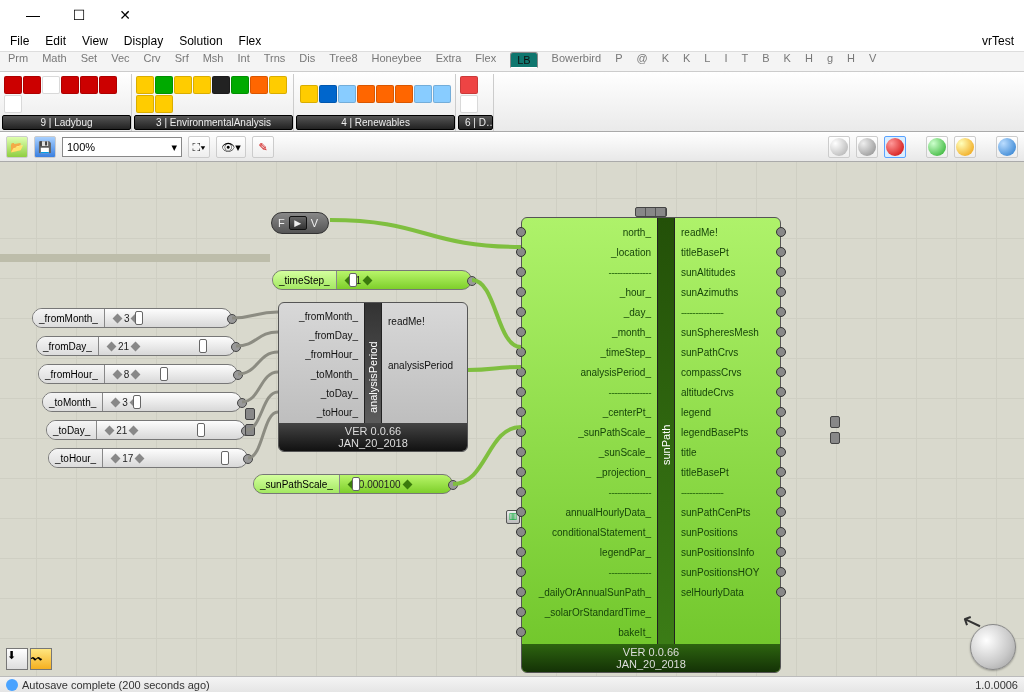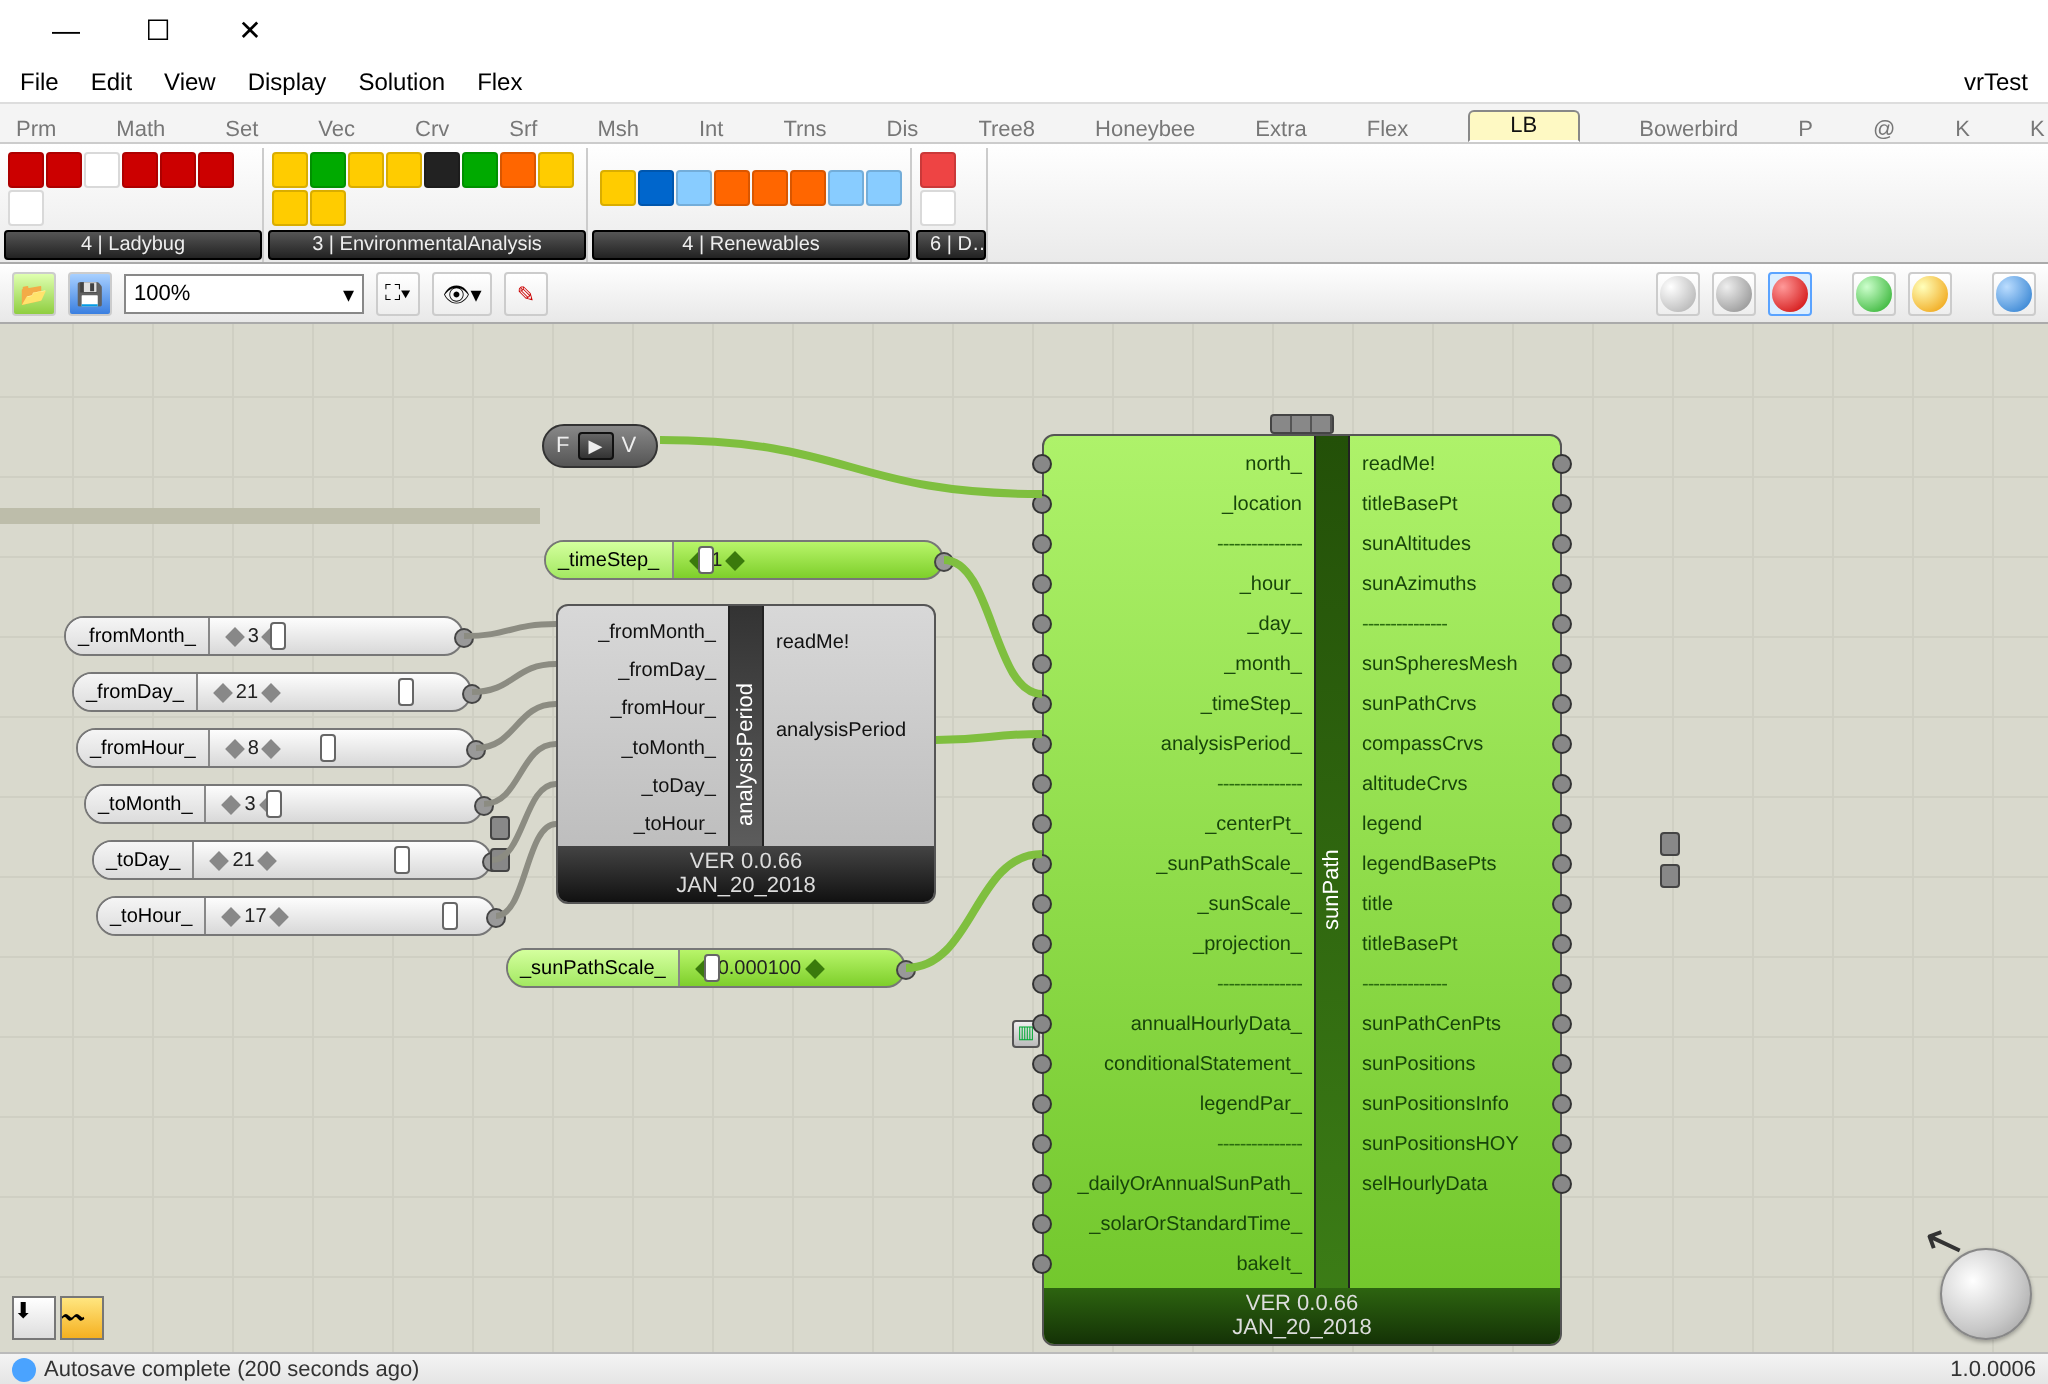--- a/index.html
+++ b/index.html
@@ -3,23 +3,23 @@
 <meta charset="utf-8">
 <style>
 *{box-sizing:border-box;margin:0;padding:0;font-family:"Segoe UI",Tahoma,sans-serif;font-size:11px}
 html,body{width:1024px;height:692px;overflow:hidden;background:#f0f0f0}
 .titlebar{height:30px;background:#fff;display:flex;align-items:center;padding:0 10px}
 .titlebar .title{flex:1;font-size:12px}
 .titlebar .winbtn{width:46px;height:30px;display:flex;align-items:center;justify-content:center;font-size:14px}
 .menubar{height:22px;background:#fff;display:flex;align-items:center;padding:0 10px;gap:16px;border-bottom:1px solid #ddd}
 .menubar .menuitem{font-size:12px}
 .menubar .spacer{flex:1}
-.tabbar{height:20px;background:#f4f4f4;display:flex;align-items:flex-end;padding:0 8px;gap:30px;border-bottom:1px solid #ccc;color:#777}
+.tabbar{height:20px;background:#f4f4f4;display:flex;align-items:flex-start;padding:0 8px;gap:14px;border-bottom:1px solid #ccc;color:#777}
 .tabbar .tab{font-size:11px}
-.tabbar .tab.active{color:#111;border:1px solid #888;border-bottom:1px solid #fff;padding:1px 20px;border-radius:3px 3px 0 0;background:#fef9c3}
+.tabbar .tab.active{color:#111;border:1px solid #888;border-bottom:1px solid #fff;padding:1px 6px;border-radius:3px 3px 0 0;background:#0f766e}
 .ribbon{height:60px;background:linear-gradient(#fff,#eaeaea);display:flex;align-items:stretch;padding:2px 2px 0 2px;gap:2px;border-bottom:1px solid #aaa}
 .rgroup{display:flex;flex-direction:column;align-items:center;justify-content:flex-end;border-right:1px solid #ccc;padding:0 0px 0 0}
 .rgroup .icons{flex:1;display:flex;align-items:center;gap:1px;flex-wrap:wrap;padding:1px 2px;align-content:center}
 .rgroup .icons .ic{width:18px;height:18px;border:1px solid rgba(0,0,0,0.15);border-radius:2px;display:inline-block}
 .rgroup .glabel{font-size:10px;color:#eee;background:linear-gradient(#555,#222);border:1px solid #000;border-radius:2px;padding:1px 6px;margin:1px 2px 1px 2px;width:100%;text-align:center;white-space:nowrap;overflow:hidden}
 .toolbar2{height:30px;background:linear-gradient(#fefefe,#e8e8e8);border-top:1px solid #fff;border-bottom:1px solid #aaa;display:flex;align-items:center;padding:0 6px;gap:6px}
 .toolbar2 .zoomsel{height:20px;border:1px solid #888;background:#fff;width:120px;padding:0 4px;display:flex;align-items:center;justify-content:space-between}
 .toolbar2 .icbtn{width:22px;height:22px;border:1px solid #ccc;border-radius:2px;display:flex;align-items:center;justify-content:center;background:linear-gradient(#fff,#eee)}
 .toolbar2 .circbtn{width:18px;height:18px;border-radius:50%}
 .toolbar2 .spacer{flex:1}
@@ -130,21 +130,21 @@
     <div class="rgroup" style="width: 130px;">
       <div class="icons">
         <span class="ic" style="background: rgb(204, 0, 0);"></span>
         <span class="ic" style="background: rgb(204, 0, 0);"></span>
         <span class="ic" style="background: rgb(255, 255, 255);"></span>
         <span class="ic" style="background: rgb(204, 0, 0);"></span>
         <span class="ic" style="background: rgb(204, 0, 0);"></span>
         <span class="ic" style="background: rgb(204, 0, 0);"></span>
         <span class="ic" style="background: rgb(255, 255, 255);"></span>
       </div>
-      <div class="glabel">4 | Ladybug</div>
+      <div class="glabel">9 | Ladybug</div>
     </div>
     <div class="rgroup" style="width: 160px;">
       <div class="icons">
         <span class="ic" style="background: rgb(255, 204, 0);"></span>
         <span class="ic" style="background: rgb(0, 170, 0);"></span>
         <span class="ic" style="background: rgb(255, 204, 0);"></span>
         <span class="ic" style="background: rgb(255, 204, 0);"></span>
         <span class="ic" style="background: rgb(34, 34, 34);"></span>
         <span class="ic" style="background: rgb(0, 170, 0);"></span>
         <span class="ic" style="background: rgb(255, 102, 0);"></span>

